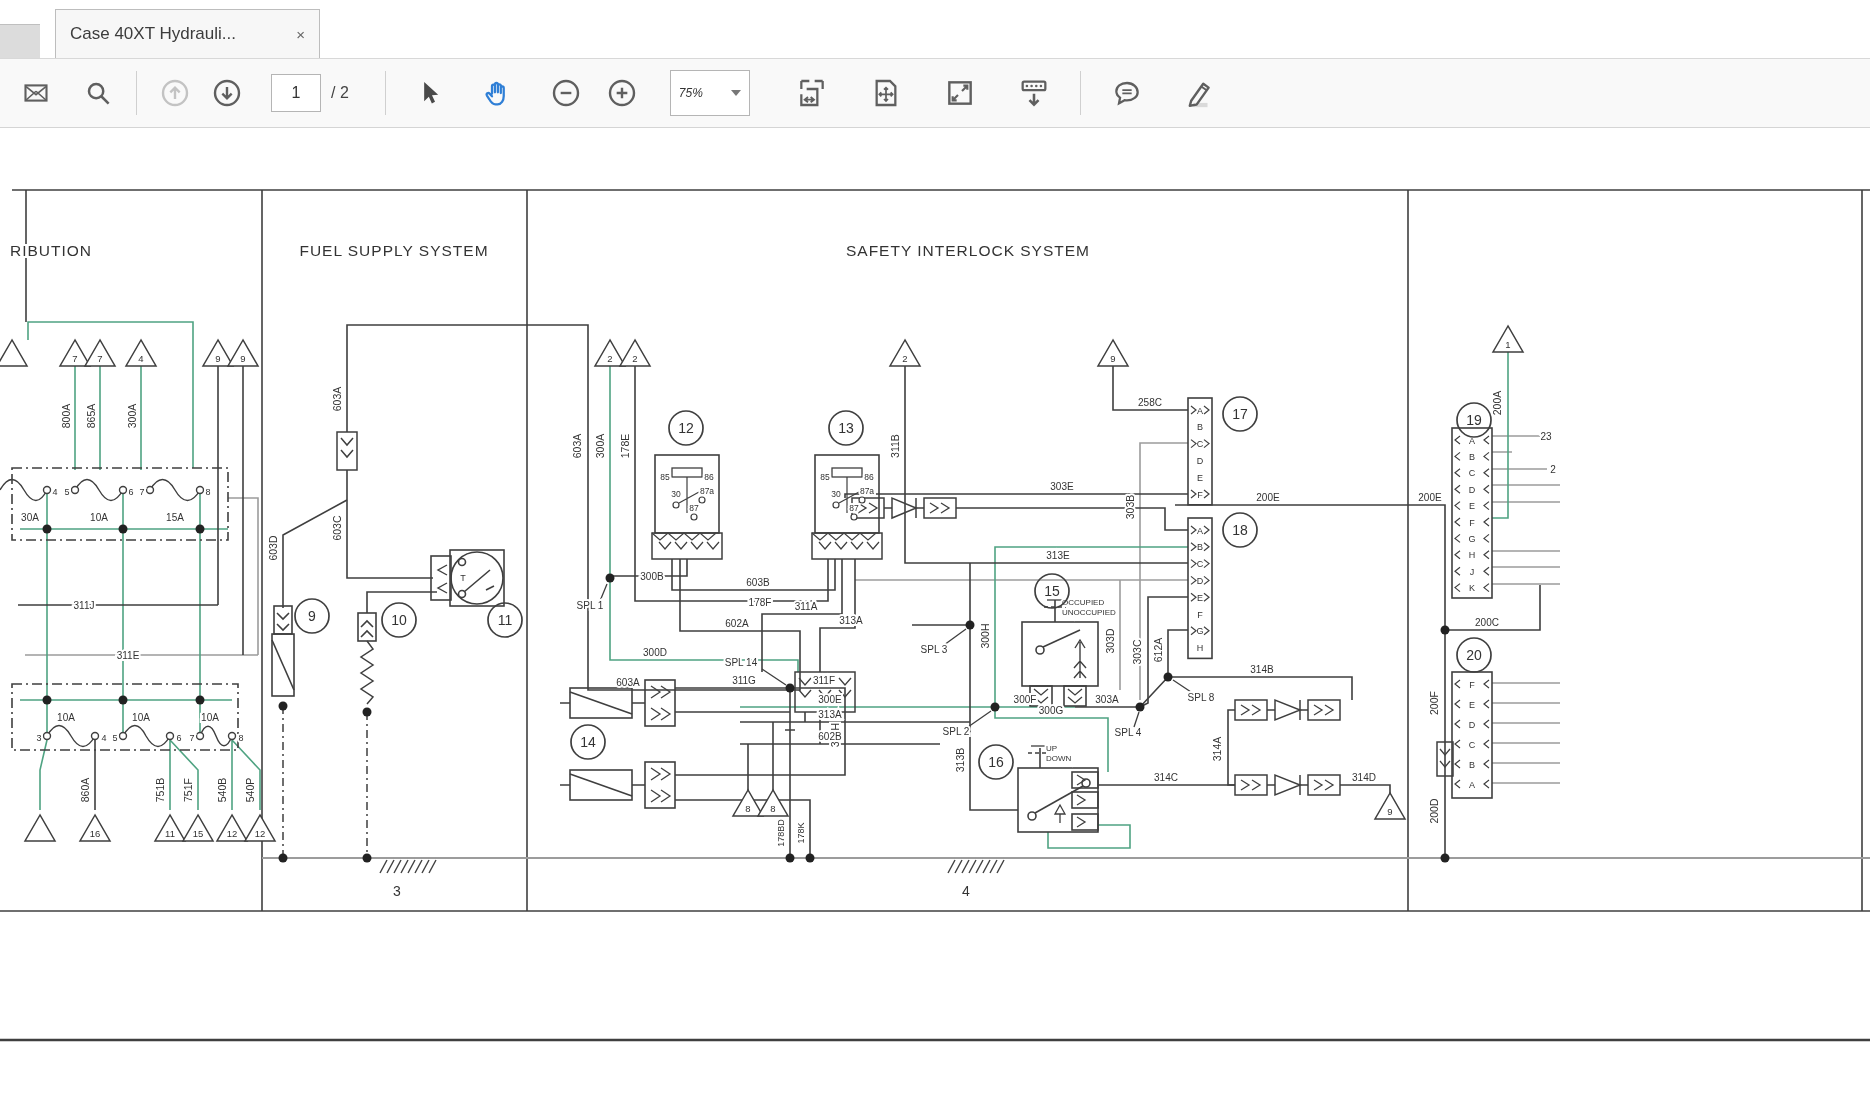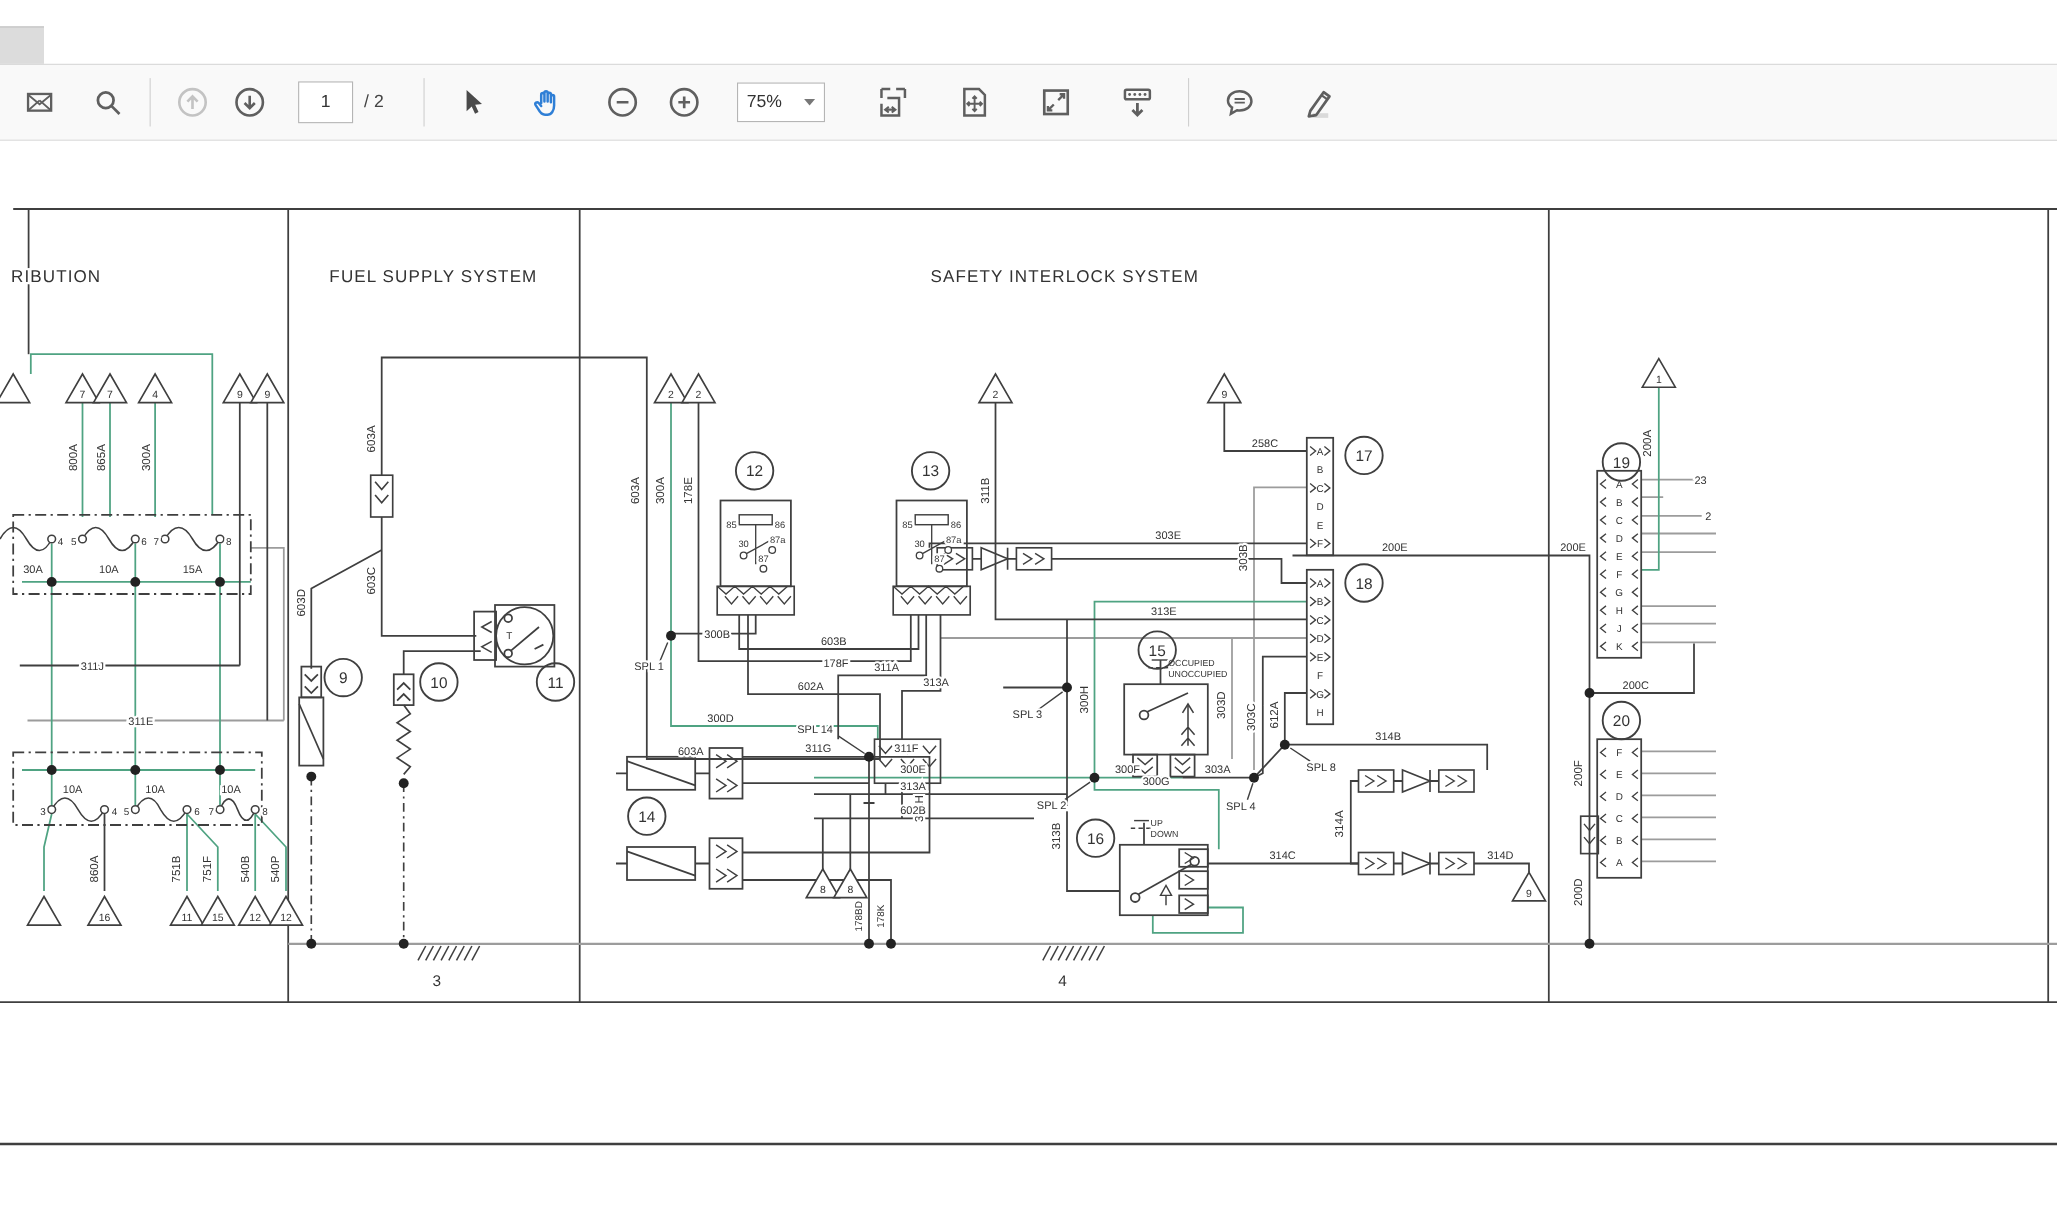--- a/index.html
+++ b/index.html
@@ -14,34 +14,38 @@
   .tab .t{font-size:17px;color:#3c3c3c;white-space:nowrap;overflow:hidden;flex:1;}
   .tab .x{font-size:15px;color:#666;margin-left:10px;cursor:pointer;}
   .toolbar{position:absolute;top:58px;left:0;width:1870px;height:70px;background:#f9f9f9;
            border-top:1px solid #d8d8d8;border-bottom:1px solid #d5d5d5;
            display:flex;align-items:center;box-sizing:border-box;}
   .tb{width:44px;height:44px;display:flex;align-items:center;justify-content:center;flex:0 0 auto;cursor:pointer;border-radius:3px;}
   .sep{width:1px;height:44px;background:#d0d0d0;margin:0 8px;flex:0 0 auto;}
   .pagebox{width:44px;height:34px;background:#fff;border:1px solid #b5b5b5;text-align:center;
            font-size:16px;color:#333;flex:0 0 auto;font-family:"Liberation Sans",sans-serif;}
   .pagetotal{font-size:16px;color:#444;margin:0 14px 0 10px;flex:0 0 auto;}
-  .zoombox{width:80px;height:36px;background:#fff;border:1px solid #b5b5b5;display:flex;
+  .zoombox{width:80px;height:46px;background:#fff;border:1px solid #b5b5b5;display:flex;
            align-items:center;justify-content:space-between;padding:0 8px;box-sizing:border-box;
-           font-size:16px;color:#333;flex:0 0 auto;cursor:pointer;}
+           font-size:12px;color:#333;flex:0 0 auto;cursor:pointer;font-style:italic;}
   .caret{width:0;height:0;border-left:5px solid transparent;border-right:5px solid transparent;
          border-top:6px solid #777;}
   .content{position:absolute;top:128px;left:0;width:1482px;height:978px;background:#fff;}
   svg text{font-family:"Liberation Sans",sans-serif;}
   .halo{paint-order:stroke;stroke:#ffffff;stroke-width:4px;}
 </style>
 </head>
 <body>
 
 <div class="titlebar">
   <div class="tabstub"></div>
+  <div class="tab">
+    <span class="t">Case 40XT Hydrauli...</span>
+    <span class="x">×</span>
+  </div>
 </div>
 
 <div class="toolbar">
   <div style="width:14px"></div>
   <div class="tb">
     <svg width="28" height="28" viewBox="0 0 24 24">
       <rect x="3" y="5.5" width="18" height="13" fill="none" stroke="#5f5f5f" stroke-width="1.8"></rect>
       <path d="M3.5,6.5 L12,13.5 L20.5,6.5 M3.5,18 L12,10.5 M20.5,18 L12,10.5" fill="none" stroke="#5f5f5f" stroke-width="1.4"></path>
     </svg>
   </div>

